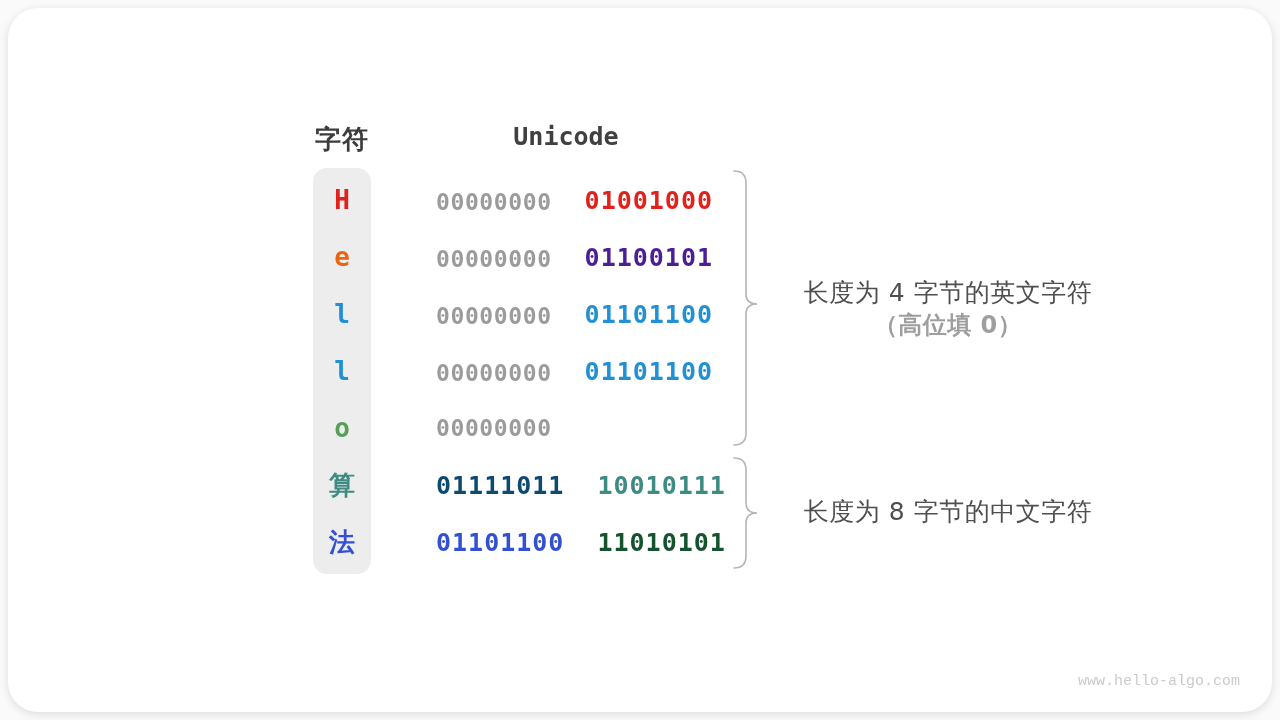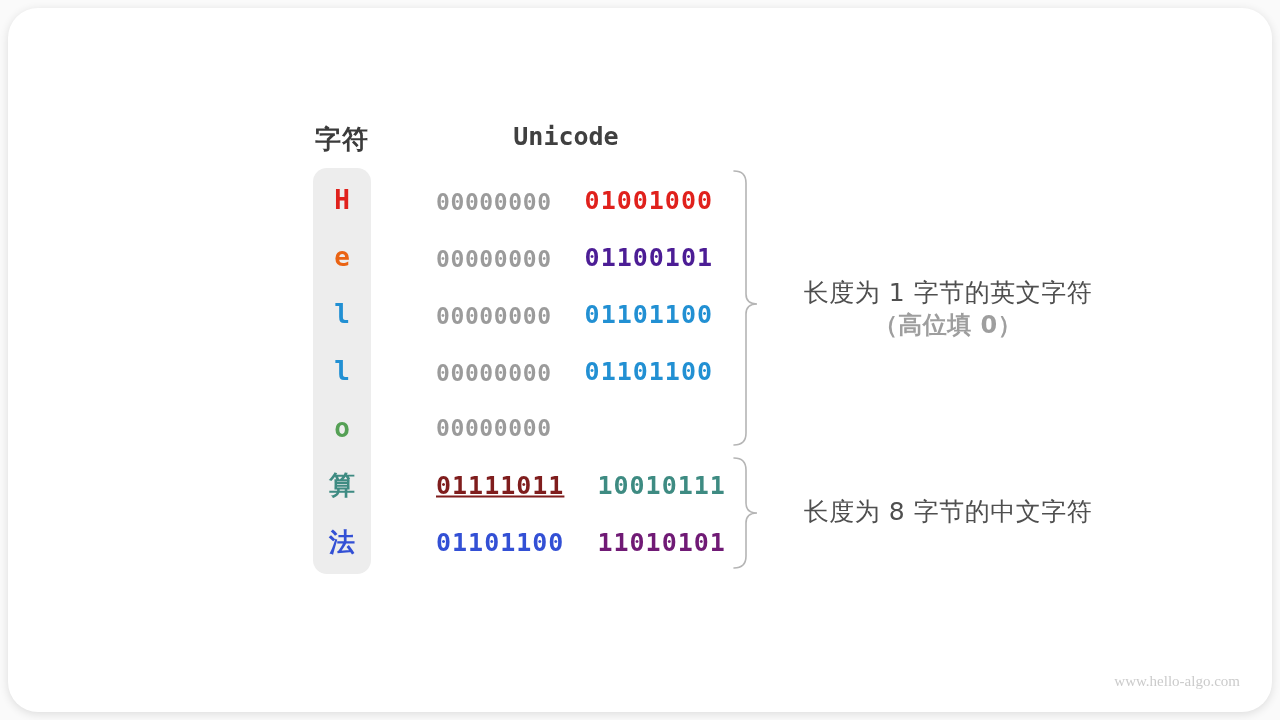--- a/index.html
+++ b/index.html
@@ -79,21 +79,21 @@
     font-size: 25px; color: #4f4f4f;
     letter-spacing: 0.5px;
   }
   .annot .line2 {
     font-size: 24px; font-weight: 700; color: #9e9e9e;
     letter-spacing: 0.5px;
   }
   
   .watermark {
     position: absolute; right: 32px; bottom: 22px;
-    font-family: Liberation Serif, serif;
+    font-family: Liberation Mono, monospace;
     font-size: 15px; color: #cbcbcb;
   }
 </style>
 </head>
 <body>
 
 <div class="card">
 
   <div class="hdr-char">字符</div>
   <div class="hdr-unicode">Unicode</div>
@@ -116,38 +116,38 @@
       <div class="row" style="top: 334px;">
         <span class="ch" style="color: rgb(34, 144, 211);">l</span>
         <span class="bytes"><span class="byte-gray" style="color: rgb(155, 155, 155);">00000000</span><span class="byte-colored" style="color: rgb(34, 144, 211);">01101100</span></span>
       </div>
       <div class="row" style="top: 391px;">
         <span class="ch" style="color: rgb(85, 160, 85);">o</span>
         <span class="bytes"><span class="byte-gray" style="color: rgb(155, 155, 155);">00000000</span></span>
       </div>
       <div class="row" style="top: 448px;">
         <span class="ch" style="color: rgb(62, 139, 130);">算</span>
-        <span class="bytes"><span class="byte-colored" style="color: #7f1d1d; text-decoration: underline;">01111011</span><span class="byte-colored" style="color: rgb(62, 139, 130);">10010111</span></span>
+        <span class="bytes"><span class="byte-colored" style="color: #0c4a6e;">01111011</span><span class="byte-colored" style="color: rgb(62, 139, 130);">10010111</span></span>
       </div>
       <div class="row" style="top: 505px;">
         <span class="ch" style="color: rgb(51, 80, 213);">法</span>
-        <span class="bytes"><span class="byte-colored" style="color: rgb(51, 80, 213);">01101100</span><span class="byte-colored" style="color: #701a75;">11010101</span></span>
+        <span class="bytes"><span class="byte-colored" style="color: rgb(51, 80, 213);">01101100</span><span class="byte-colored" style="color: #14532d;">11010101</span></span>
       </div>
     </div>
 
   <svg class="brace" style="left:718px; top:160px;" width="36" height="280" viewBox="0 0 36 280">
     <path d="M 8 3 Q 20 3 20 15 L 20 126 Q 20 136 31 136 Q 20 136 20 146 L 20 265 Q 20 277 8 277" stroke="#b5b5b5"></path>
   </svg>
 
   <svg class="brace" style="left:718px; top:448px;" width="36" height="118" viewBox="0 0 36 118">
     <path d="M 8 2 Q 20 2 20 14 L 20 47 Q 20 57 31 57 Q 20 57 20 67 L 20 100 Q 20 112 8 112" stroke="#b5b5b5"></path>
   </svg>
 
   <div class="annot" style="top:268px;">
-    <div class="line1">长度为 1 字节的英文字符</div>
+    <div class="line1">长度为 4 字节的英文字符</div>
     <div class="line2">（高位填 0）</div>
   </div>
 
   <div class="annot" style="top:487px;">
     <div class="line1">长度为 8 字节的中文字符</div>
   </div>
 
   <div class="watermark">www.hello-algo.com</div>
 
 </div>

